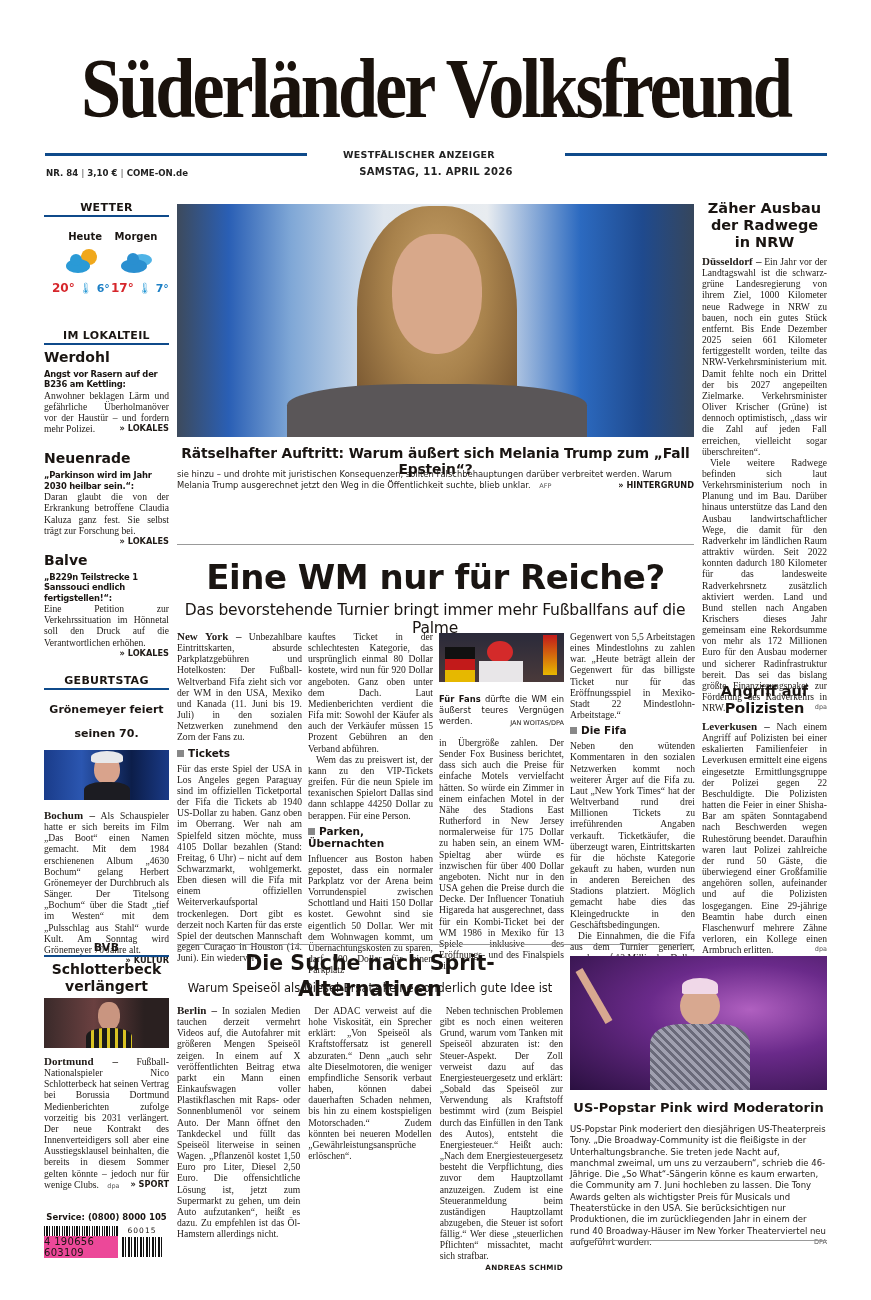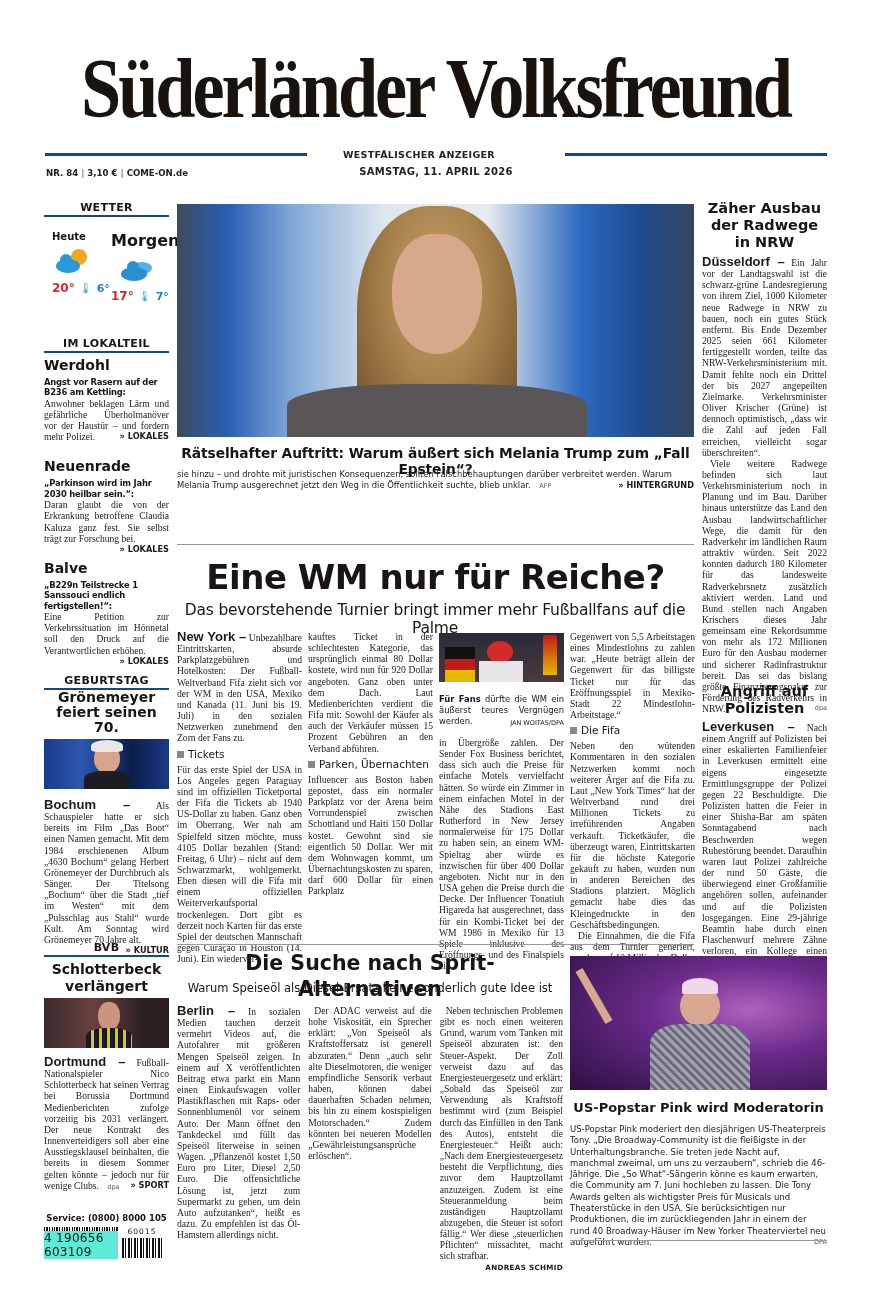--- a/index.html
+++ b/index.html
@@ -8,27 +8,27 @@
 .abs{position:absolute}
 .sans{font-family:"DejaVu Sans","Liberation Sans",sans-serif}
 .masthead{left:0;top:44px;width:871px;text-align:center;font-family:"Liberation Serif",serif;font-weight:bold;font-size:84px;letter-spacing:-3.5px;transform:scaleX(.86);transform-origin:center;line-height:90px;color:#1a120c}
 .bar{height:3px;background:#0f4a8a}
 .meta{font-family:"DejaVu Sans",sans-serif;font-size:8.6px;font-weight:bold;color:#222}
 .ctrhead{font-family:"DejaVu Sans",sans-serif;font-weight:bold;font-size:9.5px;letter-spacing:.3px;text-align:center;color:#222;line-height:17px}
 .sechead{font-family:"DejaVu Sans",sans-serif;font-weight:bold;font-size:11px;text-align:center;color:#1a1512;border-bottom:2px solid #0f4a8a;padding-bottom:1px;letter-spacing:.3px}
 .loc{font-family:"DejaVu Sans",sans-serif;font-weight:bold;font-size:14px;color:#1a1512}
 .kick{font-family:"DejaVu Sans",sans-serif;font-weight:bold;font-size:8.4px;line-height:10.4px;letter-spacing:-.2px}
 .body{font-family:"Liberation Serif",serif;font-size:9.6px;line-height:11.15px;text-align:justify;color:#1f1a16;hyphens:auto}
-.body b{font-family:Liberation Sans, sans-serif;font-size:13px}
+.body b{font-family:Liberation Serif, serif;font-size:11px}
 .ref{font-family:"DejaVu Sans",sans-serif;font-weight:bold;font-size:8.2px;float:right}
 .src{font-family:"DejaVu Sans",sans-serif;font-size:6.5px;color:#555;margin-left:6px}
 .hl{font-family:"DejaVu Sans",sans-serif;font-weight:bold;color:#1a1512;text-align:center}
 .sub{font-family:"DejaVu Sans",sans-serif;color:#1a1512;text-align:center}
 .sbody{font-family:"DejaVu Sans",sans-serif;font-size:8.4px;line-height:11.1px;color:#1f1a16}
-.inter{font-family:"DejaVu Sans",sans-serif;font-weight:normal;font-size:10.5px;margin:4px 0 4px}
+.inter{font-family:"DejaVu Sans",sans-serif;font-weight:bold;font-size:10.5px;margin:4px 0 4px}
 .inter::before{content:"";display:inline-block;width:7px;height:7px;background:#888;margin-right:4px;vertical-align:0}
 .rule{height:1px;background:#999}
 .photo{overflow:hidden}
 .temp-hi{color:#d6262b;font-family:"DejaVu Sans",sans-serif;font-weight:bold;font-size:12px}
 .temp-lo{color:#1c7fc5;font-family:"DejaVu Sans",sans-serif;font-weight:bold;font-size:12px}
 .auth{font-family:"DejaVu Sans",sans-serif;font-weight:bold;font-size:7.2px;float:right;letter-spacing:.3px}
 </style>
 </head>
 <body>
 
@@ -41,35 +41,35 @@
   <span>NR. 84</span>
   <span style="color:#777"> | </span>
   <span>3,10 €</span>
   <span style="color:#777"> | </span>
   <span>COME-ON.de</span>
 </div>
 
 <div class="abs" style="left:44px;top:201px;width:125px">
   <div class="sechead">WETTER</div>
   <div style="display:flex;justify-content:space-between;margin-top:14px;padding:0 8px">
-    <div style="text-align:left;width:50px">
+    <div style="text-align:right;width:50px">
       <div class="sans" style="font-size:10px;font-weight:bold">Heute</div>
       <svg width="40" height="30" viewBox="0 0 40 30" style="margin-top:4px">
         <circle cx="27" cy="11" r="8" fill="#f0a81c"></circle>
         <ellipse cx="16" cy="20" rx="12" ry="7" fill="#2a9ad6"></ellipse>
         <circle cx="14" cy="14" r="6" fill="#2a9ad6"></circle>
       </svg>
       <div style="white-space:nowrap;margin-top:-2px">
         <span class="temp-hi">20°</span>
         <span style="color:#2a9ad6;font-size:11px">🌡</span>
         <span class="temp-lo" style="font-size:11px">6°</span>
       </div>
     </div>
     <div style="text-align:center;width:50px">
-      <div class="sans" style="font-size:16px;font-weight:bold">Morgen</div>
+      <div class="sans" style="font-size:10px;font-weight:bold">Morgen</div>
       <svg width="40" height="30" viewBox="0 0 40 30" style="margin-top:4px">
         <ellipse cx="26" cy="14" rx="10" ry="6" fill="#4fb3e6"></ellipse>
         <ellipse cx="18" cy="20" rx="13" ry="7" fill="#2a8fd0"></ellipse>
         <circle cx="17" cy="13" r="6" fill="#2a8fd0"></circle>
       </svg>
       <div style="white-space:nowrap;margin-top:-2px">
         <span class="temp-hi">17°</span>
         <span style="color:#2a9ad6;font-size:11px">🌡</span>
         <span class="temp-lo" style="font-size:11px">7°</span>
       </div>
@@ -92,42 +92,42 @@
 
   <div style="margin-top:16px">
     <div class="loc">Balve</div>
     <div class="kick" style="margin-top:4px">„B229n Teilstrecke 1 Sanssouci endlich fertigstellen!“:</div>
     <div class="body"><span>Eine Petition zur Verkehrssituation im Hönnetal soll den Druck auf die Verantwortlichen erhöhen.</span> <span class="ref">» LOKALES</span></div>
   </div>
 </div>
 
 <div class="abs" style="left:44px;top:674px;width:125px">
   <div class="sechead">GEBURTSTAG</div>
-  <div class="hl" style="font-size:14px;font-weight:normal;line-height:15px;margin-top:0;font-weight:bold">Grönemeyer feiert seinen 70.</div>
+  <div class="hl" style="font-size:11px;font-weight:normal;line-height:24px;margin-top:8px;font-weight:bold">Grönemeyer feiert seinen 70.</div>
   <div class="photo" style="height:50px;margin-top:4px;background:linear-gradient(90deg,#1a3c8a 0%,#2b56b0 30%,#0c1e4a 70%,#1a3a86 100%);position:relative">
     <div style="position:absolute;left:50px;top:4px;width:26px;height:30px;border-radius:50% 50% 45% 45%;background:#d9a38c"></div>
     <div style="position:absolute;left:47px;top:1px;width:32px;height:12px;border-radius:50% 50% 20% 20%;background:#e8e8ea"></div>
     <div style="position:absolute;left:40px;top:32px;width:46px;height:20px;border-radius:40% 40% 0 0;background:#1c1c22"></div>
   </div>
   <div class="body" style="margin-top:10px"><b>Bochum –</b> <span>Als Schauspieler hatte er sich bereits im Film „Das Boot“ einen Namen gemacht. Mit dem 1984 erschienenen Album „4630 Bochum“ gelang Herbert Grönemeyer der Durchbruch als Sänger. Der Titelsong „Bochum“ über die Stadt „tief im Westen“ mit dem „Pulsschlag aus Stahl“ wurde Kult. Am Sonntag wird Grönemeyer 70 Jahre alt.</span> <span class="ref">» KULTUR</span></div>
 </div>
 
 <div class="abs" style="left:44px;top:941px;width:125px">
   <div class="sechead">BVB</div>
   <div class="hl" style="font-size:14px;line-height:17px;margin-top:4px">Schlotterbeck verlängert</div>
   <div class="photo" style="height:50px;margin-top:3px;background:linear-gradient(90deg,#3a2a2a,#6a4040 40%,#2a2020 80%);position:relative">
     <div style="position:absolute;left:54px;top:4px;width:22px;height:28px;border-radius:45%;background:#c99580"></div>
     <div style="position:absolute;left:42px;top:30px;width:46px;height:22px;border-radius:40% 40% 0 0;background:repeating-linear-gradient(90deg,#1a1a1a 0 5px,#d8c323 5px 8px)"></div>
   </div>
   <div class="body" style="margin-top:8px"><b>Dortmund –</b> <span>Fußball-Nationalspieler Nico Schlotterbeck hat seinen Vertrag bei Borussia Dortmund Medienberichten zufolge vorzeitig bis 2031 verlängert. Der neue Kontrakt des Innenverteidigers soll aber eine Ausstiegsklausel beinhalten, die bereits in diesem Sommer gelten könnte – jedoch nur für wenige Clubs.</span> <span class="src">dpa</span><span class="ref">» SPORT</span></div>
   <div class="sans" style="font-size:8.5px;font-weight:bold;text-align:center;margin-top:20px">Service: (0800) 8000 105</div>
   <div style="display:flex;gap:4px;margin-top:4px;height:32px">
     <div style="position:relative;width:74px;height:32px">
       <div style="height:24px;background:repeating-linear-gradient(90deg,#111 0 1px,#fff 1px 2px,#111 2px 4px,#fff 4px 5px,#111 5px 6px,#fff 6px 8px,#111 8px 9px,#fff 9px 10px)"></div>
-      <div class="sans" style="font-size:12px;position:absolute;bottom:0;left:0;background:#5eead4;letter-spacing:.3px">4 190656 603109</div>
+      <div class="sans" style="font-size:10px;position:absolute;bottom:0;left:0;background:#ec4899;letter-spacing:.3px">4 190656 603109</div>
     </div>
     <div style="width:40px">
       <div class="sans" style="font-size:7.5px;letter-spacing:1px;text-align:center">60015</div>
       <div style="height:20px;margin-top:2px;background:repeating-linear-gradient(90deg,#111 0 2px,#fff 2px 3px,#111 3px 4px,#fff 4px 6px)"></div>
     </div>
   </div>
 </div>
 
 <div class="abs photo" style="left:177px;top:204px;width:517px;height:233px;background:linear-gradient(90deg,#3d4a5c 0%,#2a5fb5 10%,#7fa7d6 22%,#dfe6ee 40%,#e8ecf0 60%,#2c6ac0 78%,#1f4a8e 90%,#36465c 100%)">
   <div style="position:absolute;left:180px;top:2px;width:160px;height:231px;border-radius:45% 45% 10% 10%;background:radial-gradient(ellipse at 50% 35%,#c9a36a 0%,#a8824c 45%,#6c4c2a 100%)"></div>
@@ -143,20 +143,21 @@
 <div class="abs hl" style="left:177px;top:557px;width:517px;font-size:34px;line-height:40px;letter-spacing:-.5px">Eine WM nur für Reiche?</div>
 <div class="abs sub" style="left:170px;top:601px;width:530px;font-size:15.5px;letter-spacing:-.2px">Das bevorstehende Turnier bringt immer mehr Fußballfans auf die Palme</div>
 
 <div class="abs" style="left:177px;top:631px;width:125px">
   <div class="body"><b>New York –</b> <span>Unbezahlbare Eintrittskarten, absurde Parkplatzgebühren und Hotelkosten: Der Fußball-Weltverband Fifa zieht sich vor der WM in den USA, Mexiko und Kanada (11. Juni bis 19. Juli) in den sozialen Netzwerken zunehmend den Zorn der Fans zu.</span></div>
   <div class="inter">Tickets</div>
   <div class="body">Für das erste Spiel der USA in Los Angeles gegen Paraguay sind im offiziellen Ticketportal der Fifa die Tickets ab 1940 US-Dollar zu haben. Ganz oben im Oberrang. Wer nah am Spielfeld sitzen möchte, muss 4105 Dollar bezahlen (Stand: Freitag, 6 Uhr) – nicht auf dem Schwarzmarkt, wohlgemerkt. Eben diesen will die Fifa mit einem offiziellen Weiterverkaufsportal trockenlegen. Dort gibt es derzeit noch Karten für das erste Spiel der deutschen Mannschaft gegen Curaçao in Houston (14. Juni). Ein wiederver-</div>
 </div>
 <div class="abs" style="left:308px;top:631px;width:125px">
   <div class="body">kauftes Ticket in der schlechtesten Kategorie, das ursprünglich einmal 80 Dollar kostete, wird nun für 920 Dollar angeboten. Ganz oben unter dem Dach. Laut Medienberichten verdient die Fifa mit: Sowohl der Käufer als auch der Verkäufer müssen 15 Prozent Gebühren an den Verband abführen.</div>
+  <div class="body" style="text-indent:8px">Wem das zu preiswert ist, der kann zu den VIP-Tickets greifen. Für die neun Spiele im texanischen Spielort Dallas sind dann schlappe 44250 Dollar zu berappen. Für eine Person.</div>
   <div class="inter">Parken, Übernachten</div>
   <div class="body">Influencer aus Boston haben gepostet, dass ein normaler Parkplatz vor der Arena beim Vorrundenspiel zwischen Schottland und Haiti 150 Dollar kostet. Gewohnt sind sie eigentlich 50 Dollar. Wer mit dem Wohnwagen kommt, um Übernachtungskosten zu sparen, darf 600 Dollar für einen Parkplatz</div>
 </div>
 <div class="abs" style="left:439px;top:633px;width:125px">
   <div class="photo" style="height:49px;background:linear-gradient(180deg,#2a2a3a,#4a3a3a);position:relative">
     <div style="position:absolute;left:6px;top:14px;width:30px;height:35px;background:linear-gradient(#111 0 33%,#c21a1a 33% 66%,#e6b800 66%)"></div>
     <div style="position:absolute;left:48px;top:8px;width:26px;height:22px;border-radius:50%;background:#d42a2a"></div>
     <div style="position:absolute;left:40px;top:28px;width:44px;height:21px;background:#e8e6e8"></div>
     <div style="position:absolute;left:104px;top:2px;width:14px;height:40px;background:linear-gradient(#c21a1a,#e6b800)"></div>
   </div>

